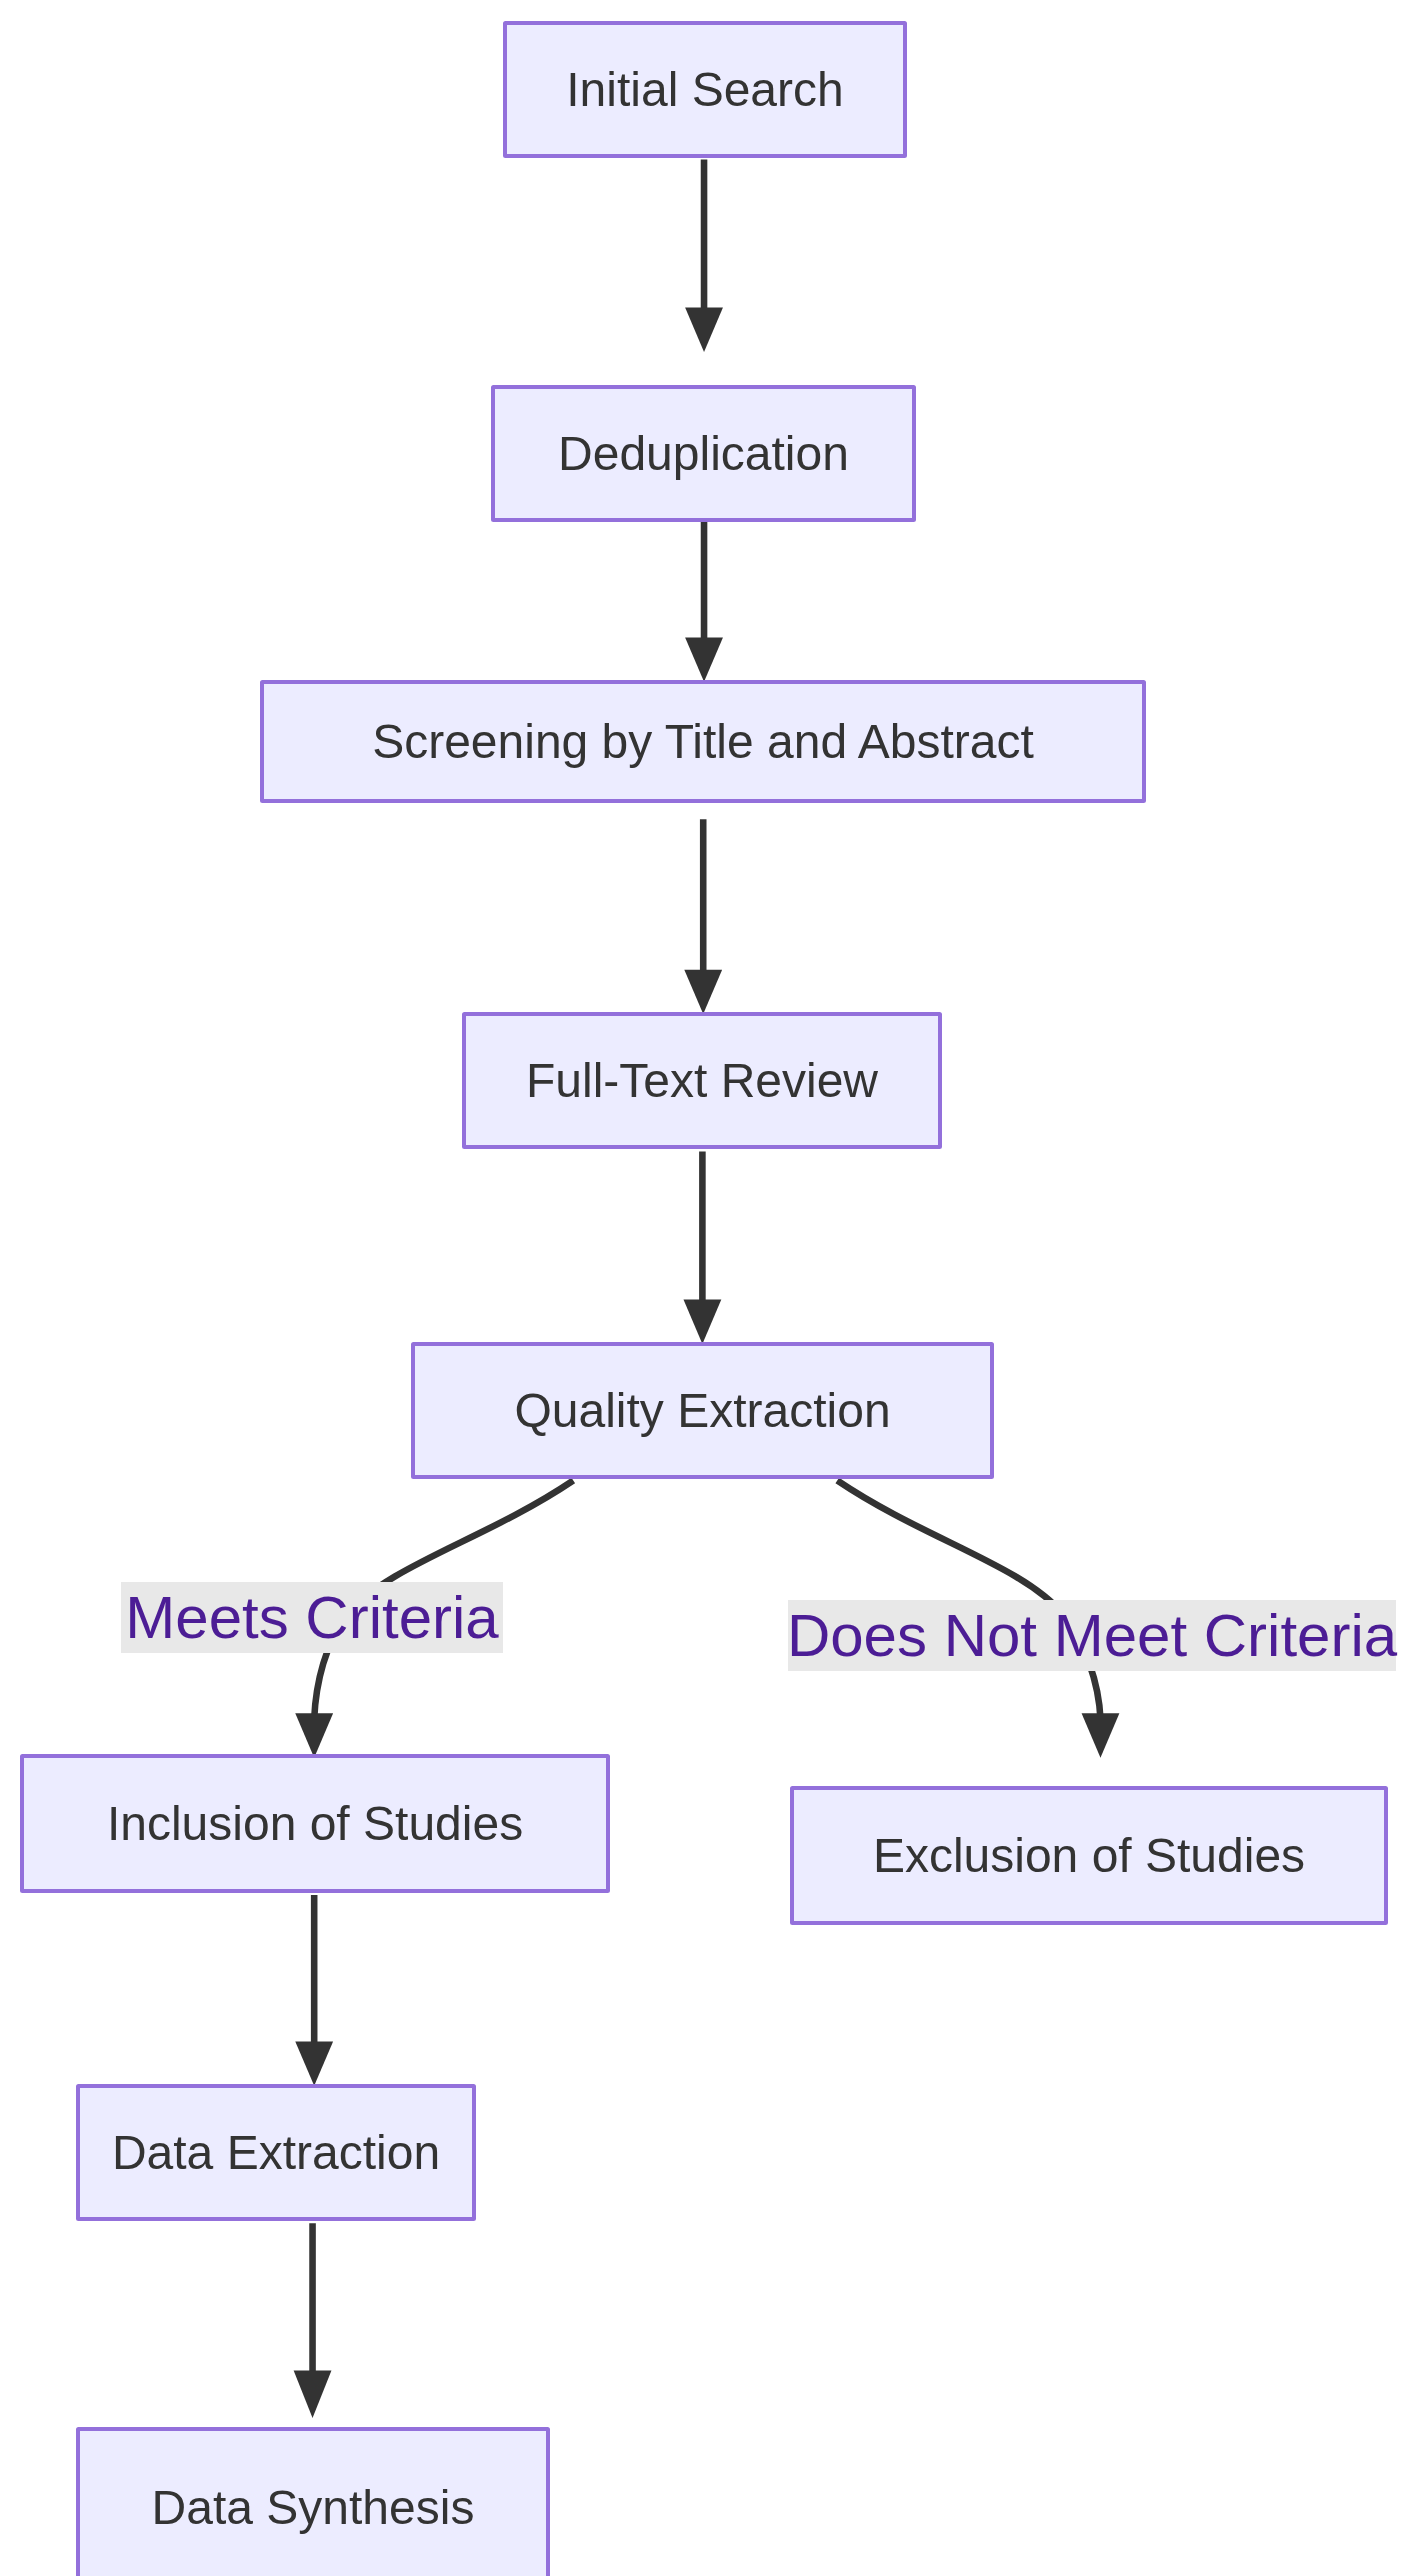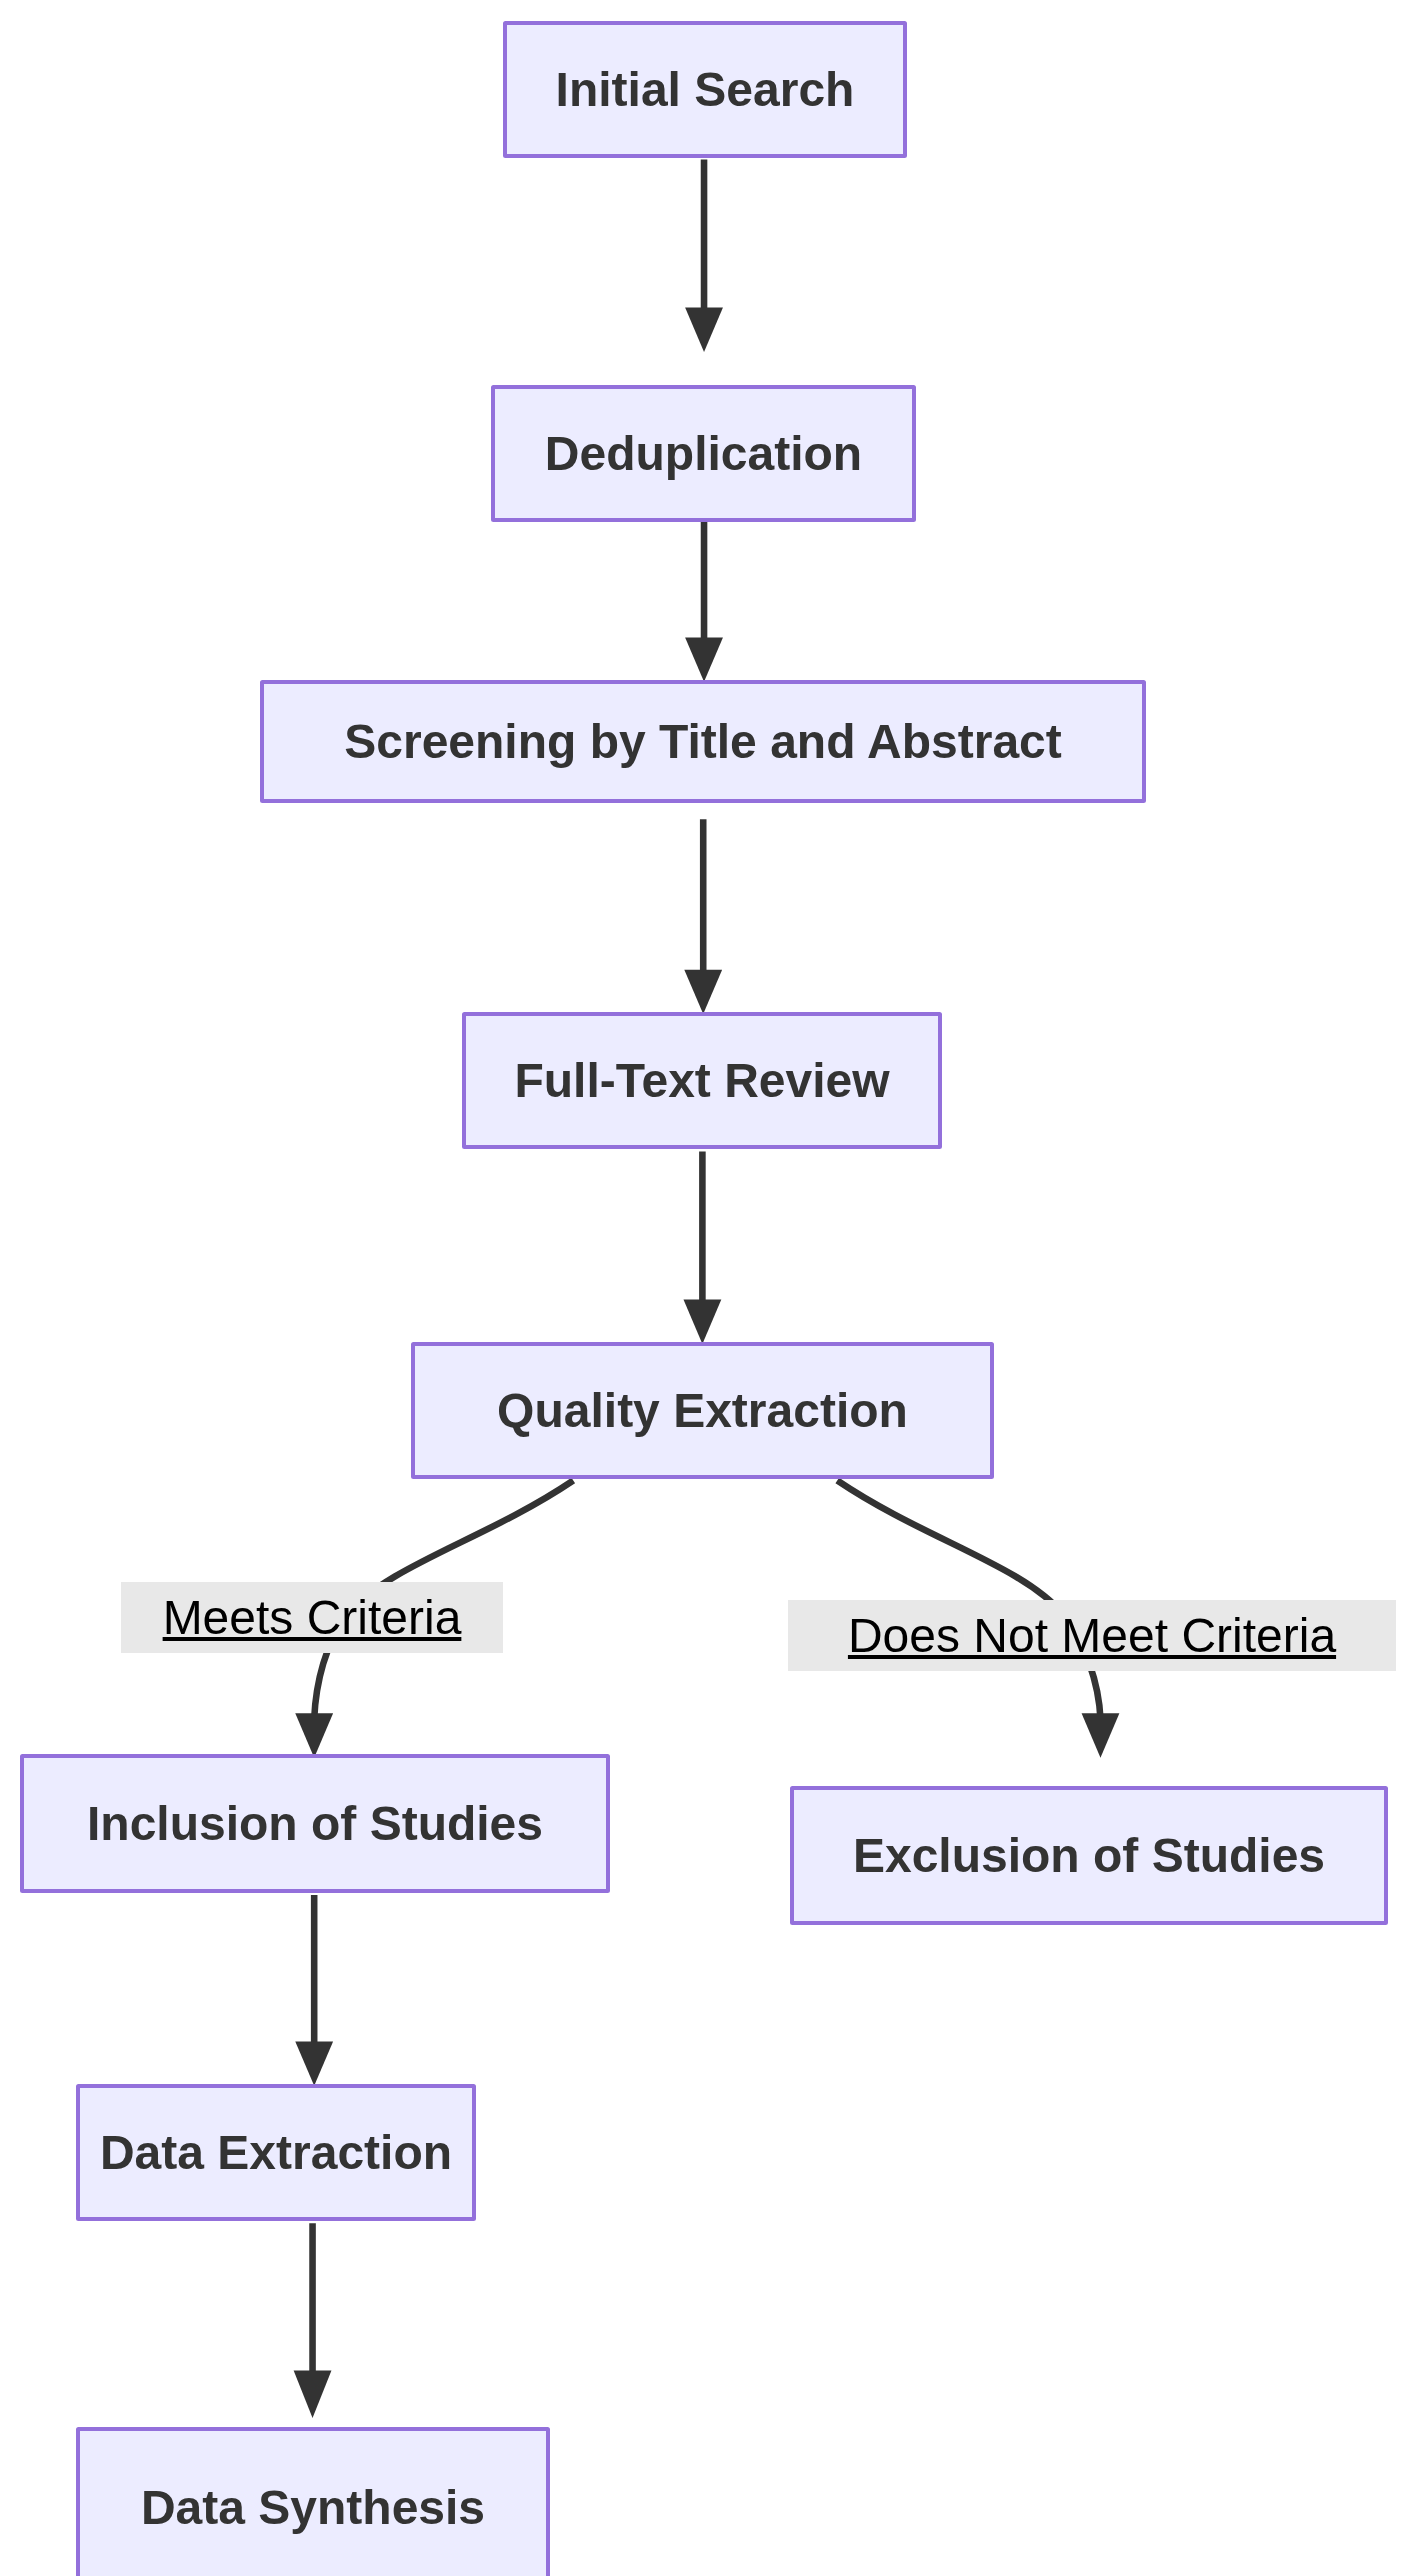--- a/index.html
+++ b/index.html
@@ -39,35 +39,33 @@
     border-radius: 2.5px;
     color: #333333;
     font-size: 48px;
     line-height: 1.15;
     display: flex;
     align-items: center;
     justify-content: center;
     text-align: center;
     z-index: 2;
     white-space: nowrap;
-    font-weight: bold;
   }
   .edge-label {
     position: absolute;
     box-sizing: border-box;
     background: #e8e8e8;
-    color: #000000;
-    font-size: 48px;
+    color: #4c1d95;
+    font-size: 60px;
     display: flex;
     align-items: center;
     justify-content: center;
     text-align: center;
     z-index: 2;
     white-space: nowrap;
-    text-decoration: underline;
   }
   
   .n-initial     { left: 503px;  top: 20.6px;   width: 404px;  height: 137px; }
   .n-dedup       { left: 491px;  top: 350px;  width: 425px;  height: 137px; margin-top: 35px; }
   .n-screening   { left: 260px;  top: 680px;  width: 886px; height: 123px; }
   .n-fulltext    { left: 462px;  top: 1012px; width: 480px;  height: 137px; }
   .n-quality     { left: 411px;  top: 1342px; width: 583px;  height: 137px; }
   .n-inclusion   { left: 20px;   top: 1754px; width: 590px;  height: 139px; }
   .n-exclusion   { left: 790px;  top: 1754px; width: 598px;  height: 139px; margin-top: 32px; }
   .n-extraction  { left: 76px;   top: 2084px; width: 400px;  height: 137px; }

